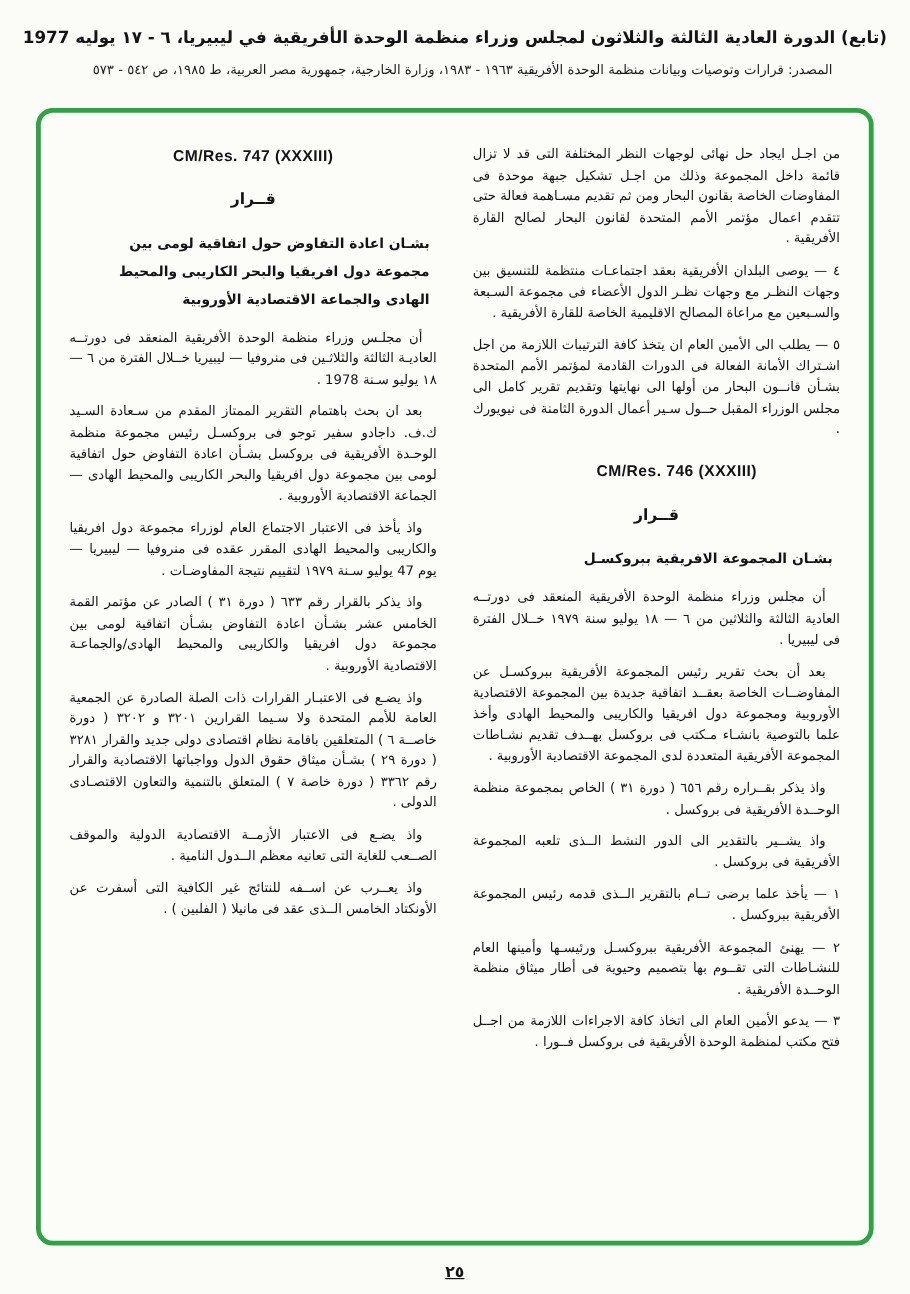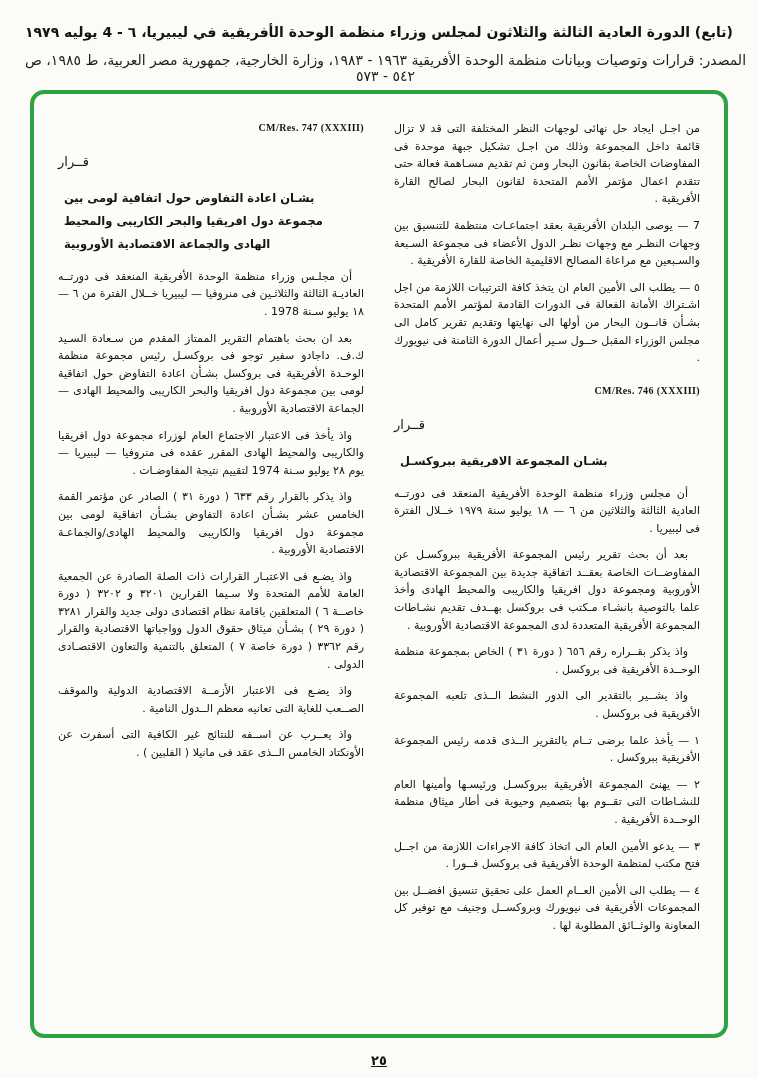--- a/index.html
+++ b/index.html
@@ -12,21 +12,21 @@
     overflow:hidden;
   }
   .page { position:absolute; inset:0; }
 
   
   .doc-header { text-align:center; padding-top:24px; direction:rtl; }
   .doc-header .title {
     font-size:14px; font-weight:bold; letter-spacing:0.2px;
   }
   .doc-header .source {
-    font-size:14px; margin-top:12px; color:#1c1c1c;padding-left:13px;
+    font-size:11px; margin-top:12px; color:#1c1c1c;padding-left:13px;
   }
 
   
   .frame {
     position:absolute; left:30px; right:30px; top:90px; bottom:40px;
     border:4px solid #2ea344;
     border-radius:14px;
     padding:26px 24px 18px 24px;
     overflow:hidden;
     background:#fcfcf9;
@@ -35,84 +35,83 @@
   .columns {
     display:flex; direction:rtl; gap:30px; height:100%;
   }
   .col {
     flex:1; min-width:0;
     direction:rtl; text-align:justify;
     font-size:11px; line-height:1.6;
   }
 
   .res-id {
-    direction:ltr; text-align:right;
-    font-family:Liberation Serif, serif;
-    font-weight:bold; font-size:10px; letter-spacing:0.4px;
+    direction:ltr; text-align:center;
+    font-family:Liberation Sans, sans-serif;
+    font-weight:bold; font-size:13px; letter-spacing:0.4px;
     margin-bottom:4px;
   }
   .right-col .res-id { margin-top:16px;margin-left:34px; }
 
   .decision-word {
-    text-align:left; font-weight:normal; font-size:13px;
+    text-align:center; font-weight:bold; font-size:13px;
     letter-spacing:3px; margin:16px 0 14px 0;
   }
   .res-title {
-    text-align:left; font-weight:bold; font-size:11.5px;
+    text-align:right; font-weight:bold; font-size:11.5px;
     line-height:2.0; margin-bottom:12px; padding:0 6px;
   }
 
   p.body { margin-bottom:9px; text-indent:12px; }
   p.body.no-indent { text-indent:0; }
 
   .page-number {
     position:absolute; bottom:10px; left:0; right:0;
     text-align:center; font-weight:bold; font-size:13px;text-decoration:underline;
   }
 </style>
 </head>
 <body>
 
 <div class="page">
 
   <div class="doc-header">
-    <div class="title">(تابع) الدورة العادية الثالثة والثلاثون لمجلس وزراء منظمة الوحدة الأفريقية في ليبيريا، ٦ - 4 يوليه ١٩٧٩</div>
+    <div class="title">(تابع) الدورة العادية الثالثة والثلاثون لمجلس وزراء منظمة الوحدة الأفريقية في ليبيريا، ٦ - ١٧ يوليه 1977</div>
     <div class="source">المصدر: قرارات وتوصيات وبيانات منظمة الوحدة الأفريقية ١٩٦٣ - ١٩٨٣، وزارة الخارجية، جمهورية مصر العربية، ط ١٩٨٥، ص ٥٤٢ - ٥٧٣</div>
   </div>
 
   <div class="frame">
     <div class="columns">
 
       <section class="col right-col">
         <p class="body no-indent">من اجـل ايجاد حل نهائى لوجهات النظر المختلفة التى قد لا تزال قائمة داخل المجموعة وذلك من اجـل تشكيل جبهة موحدة فى المفاوضات الخاصة بقانون البحار ومن ثم تقديم مسـاهمة فعالة حتى تتقدم اعمال مؤتمر الأمم المتحدة لقانون البحار لصالح القارة الأفريقية .</p>
-        <p class="body no-indent">7 — يوصى البلدان الأفريقية بعقد اجتماعـات منتظمة للتنسيق بين وجهات النظـر مع وجهات نظـر الدول الأعضاء فى مجموعة السـبعة والسـبعين مع مراعاة المصالح الاقليمية الخاصة للقارة الأفريقية .</p>
+        <p class="body no-indent">٤ — يوصى البلدان الأفريقية بعقد اجتماعـات منتظمة للتنسيق بين وجهات النظـر مع وجهات نظـر الدول الأعضاء فى مجموعة السـبعة والسـبعين مع مراعاة المصالح الاقليمية الخاصة للقارة الأفريقية .</p>
         <p class="body no-indent">٥ — يطلب الى الأمين العام ان يتخذ كافة الترتيبات اللازمة من اجل اشـتراك الأمانة الفعالة فى الدورات القادمة لمؤتمر الأمم المتحدة بشـأن قانــون البحار من أولها الى نهايتها وتقديم تقرير كامل الى مجلس الوزراء المقبل حــول سـير أعمال الدورة الثامنة فى نيويورك .</p>
 
         <div class="res-id">CM/Res. 746 (XXXIII)</div>
         <div class="decision-word">قــرار</div>
         <div class="res-title">بشـان المجموعة الافريقية ببروكسـل</div>
 
         <p class="body">أن مجلس وزراء منظمة الوحدة الأفريقية المنعقد فى دورتــه العادية الثالثة والثلاثين من ٦ — ١٨ يوليو سنة ١٩٧٩ خــلال الفترة فى ليبيريا .</p>
         <p class="body">بعد أن بحث تقرير رئيس المجموعة الأفريقية ببروكسـل عن المفاوضــات الخاصة بعقــد اتفاقية جديدة بين المجموعة الاقتصادية الأوروبية ومجموعة دول افريقيا والكاريبى والمحيط الهادى وأخذ علما بالتوصية بانشـاء مـكتب فى بروكسل بهــدف تقديم نشـاطات المجموعة الأفريقية المتعددة لدى المجموعة الاقتصادية الأوروبية .</p>
         <p class="body">واذ يذكر بقــراره رقم ٦٥٦ ( دورة ٣١ ) الخاص بمجموعة منظمة الوحــدة الأفريقية فى بروكسل .</p>
         <p class="body">واذ يشــير بالتقدير الى الدور النشط الــذى تلعبه المجموعة الأفريقية فى بروكسل .</p>
         <p class="body no-indent">١ — يأخذ علما برضى تــام بالتقرير الــذى قدمه رئيس المجموعة الأفريقية ببروكسل .</p>
         <p class="body no-indent">٢ — يهنئ المجموعة الأفريقية ببروكسـل ورئيسـها وأمينها العام للنشـاطات التى تقــوم بها بتصميم وحيوية فى أطار ميثاق منظمة الوحــدة الأفريقية .</p>
         <p class="body no-indent">٣ — يدعو الأمين العام الى اتخاذ كافة الاجراءات اللازمة من اجــل فتح مكتب لمنظمة الوحدة الأفريقية فى بروكسل فــورا .</p>
-        <p class="body no-indent">٤ — يطلب الى الأمين العــام العمل على تحقيق تنسيق افضــل بين المجموعات الأفريقية فى نيويورك وبروكســل وجنيف مع توفير كل المعاونة والوثــائق المطلوبة لها .</p>
       </section>
 
       <section class="col left-col">
         <div class="res-id">CM/Res. 747 (XXXIII)</div>
         <div class="decision-word">قــرار</div>
         <div class="res-title">بشـان اعادة التفاوض حول اتفاقية لومى بين مجموعة دول افريقيا والبحر الكاريبى والمحيط الهادى والجماعة الاقتصادية الأوروبية</div>
 
         <p class="body">أن مجلـس وزراء منظمة الوحدة الأفريقية المنعقد فى دورتــه العاديـة الثالثة والثلاثـين فى منروفيا — ليبيريا خــلال الفترة من ٦ — ١٨ يوليو سـنة 1978 .</p>
         <p class="body">بعد ان بحث باهتمام التقرير الممتاز المقدم من سـعادة السـيد ك.ف. داجادو سفير توجو فى بروكسـل رئيس مجموعة منظمة الوحـدة الأفريقية فى بروكسل بشـأن اعادة التفاوض حول اتفاقية لومى بين مجموعة دول افريقيا والبحر الكاريبى والمحيط الهادى — الجماعة الاقتصادية الأوروبية .</p>
-        <p class="body">واذ يأخذ فى الاعتبار الاجتماع العام لوزراء مجموعة دول افريقيا والكاريبى والمحيط الهادى المقرر عقده فى منروفيا — ليبيريا — يوم ٢٨ يوليو سـنة 1974 لتقييم نتيجة المفاوضـات .</p>
+        <p class="body">واذ يأخذ فى الاعتبار الاجتماع العام لوزراء مجموعة دول افريقيا والكاريبى والمحيط الهادى المقرر عقده فى منروفيا — ليبيريا — يوم 47 يوليو سـنة ١٩٧٩ لتقييم نتيجة المفاوضـات .</p>
         <p class="body">واذ يذكر بالقرار رقم ٦٣٣ ( دورة ٣١ ) الصادر عن مؤتمر القمة الخامس عشر بشـأن اعادة التفاوض بشـأن اتفاقية لومى بين مجموعة دول افريقيا والكاريبى والمحيط الهادى/والجماعـة الاقتصادية الأوروبية .</p>
         <p class="body">واذ يضـع فى الاعتبـار القرارات ذات الصلة الصادرة عن الجمعية العامة للأمم المتحدة ولا سـيما القرارين ٣٢٠١ و ٣٢٠٢ ( دورة خاصــة ٦ ) المتعلقين باقامة نظام اقتصادى دولى جديد والقرار ٣٢٨١ ( دورة ٢٩ ) بشـأن ميثاق حقوق الدول وواجباتها الاقتصادية والقرار رقم ٣٣٦٢ ( دورة خاصة ٧ ) المتعلق بالتنمية والتعاون الاقتصـادى الدولى .</p>
         <p class="body">واذ يضـع فى الاعتبار الأزمــة الاقتصادية الدولية والموقف الصــعب للغاية التى تعانيه معظم الــدول النامية .</p>
         <p class="body">واذ يعــرب عن اســفه للنتائج غير الكافية التى أسفرت عن الأونكتاد الخامس الــذى عقد فى مانيلا ( الفلبين ) .</p>
       </section>
 
     </div>
   </div>
 
   <div class="page-number">٢٥</div>

